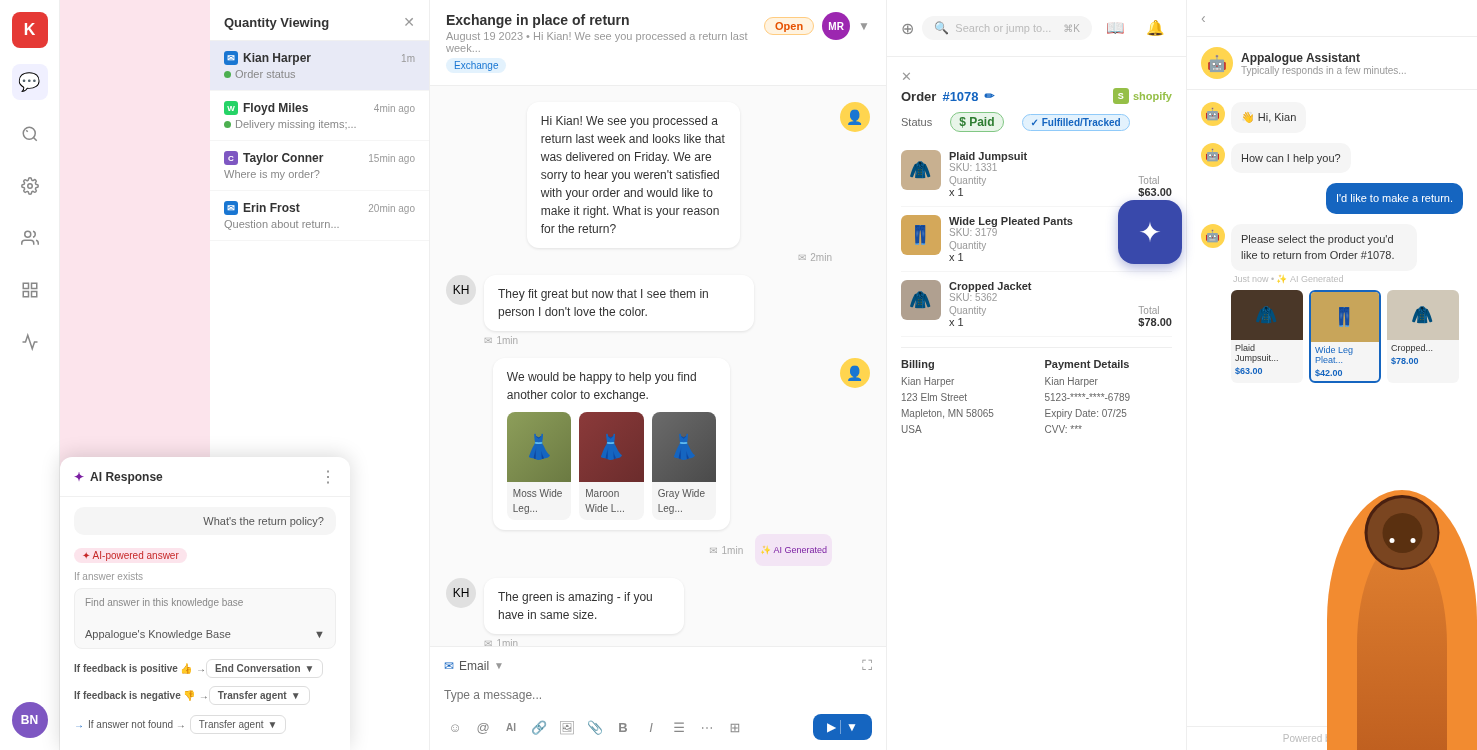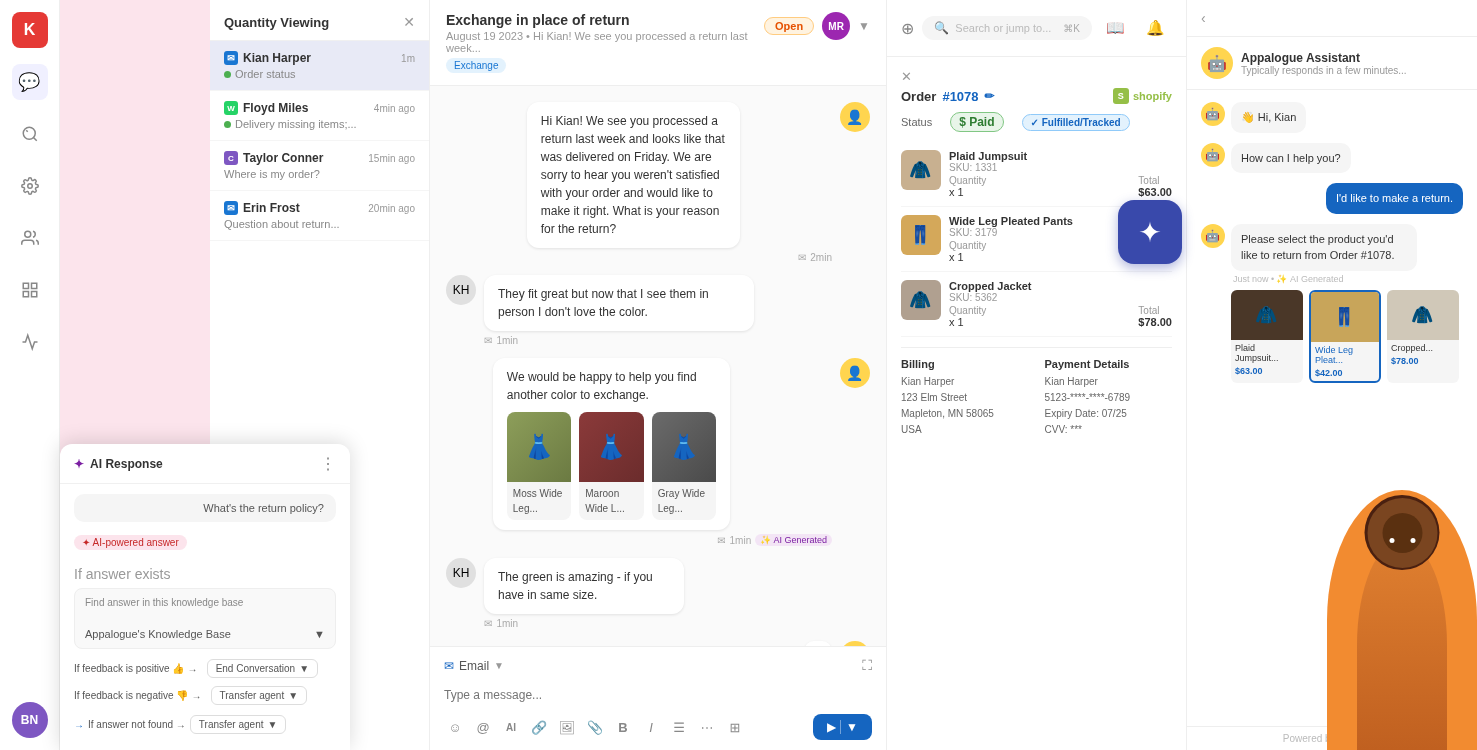--- a/index.html
+++ b/index.html
@@ -271,22 +271,23 @@
       align-items: center;
       gap: 4px;
     }
     .ai-badge {
       display: inline-flex;
       align-items: center;
       gap: 3px;
       background: #f3e5f5;
       color: #7b1fa2;
       font-size: 9px;
-      padding: 1px 5px;
+      padding: 11px 5px;
       border-radius: 8px;
+      margin-left: 8px;
     }
 
     
     .product-cards {
       display: flex;
       gap: 8px;
       margin-top: 8px;
     }
     .product-card {
       width: 100px;
@@ -711,24 +712,23 @@
       background: #fce4ec;
       color: #c62828;
       font-size: 10px;
       padding: 2px 8px;
       border-radius: 10px;
     }
     .flow-section {
       padding: 0 14px 10px;
     }
     .flow-label {
-      font-size: 14px;
+      font-size: 10px;
       color: #999;
       margin-bottom: 6px;
-      margin-top: 8px;
     }
     .flow-box {
       background: #f9f9f9;
       border: 1px solid #eee;
       border-radius: 8px;
       padding: 8px 10px;
       font-size: 11px;
       color: #444;
       margin-bottom: 6px;
     }
@@ -740,24 +740,25 @@
     .flow-select {
       display: flex;
       align-items: center;
       justify-content: space-between;
       font-size: 11px;
       color: #555;
     }
     .flow-row {
       display: flex;
       align-items: center;
-      gap: 9px;
+      gap: 0;
       padding: 4px 0;
       font-size: 10px;
       color: #555;
+      font-weight: bold;
     }
     .flow-select-box {
       display: flex;
       align-items: center;
       gap: 4px;
       border: 1px solid #ddd;
       border-radius: 6px;
       padding: 3px 8px;
       font-size: 10px;
       color: #555;

